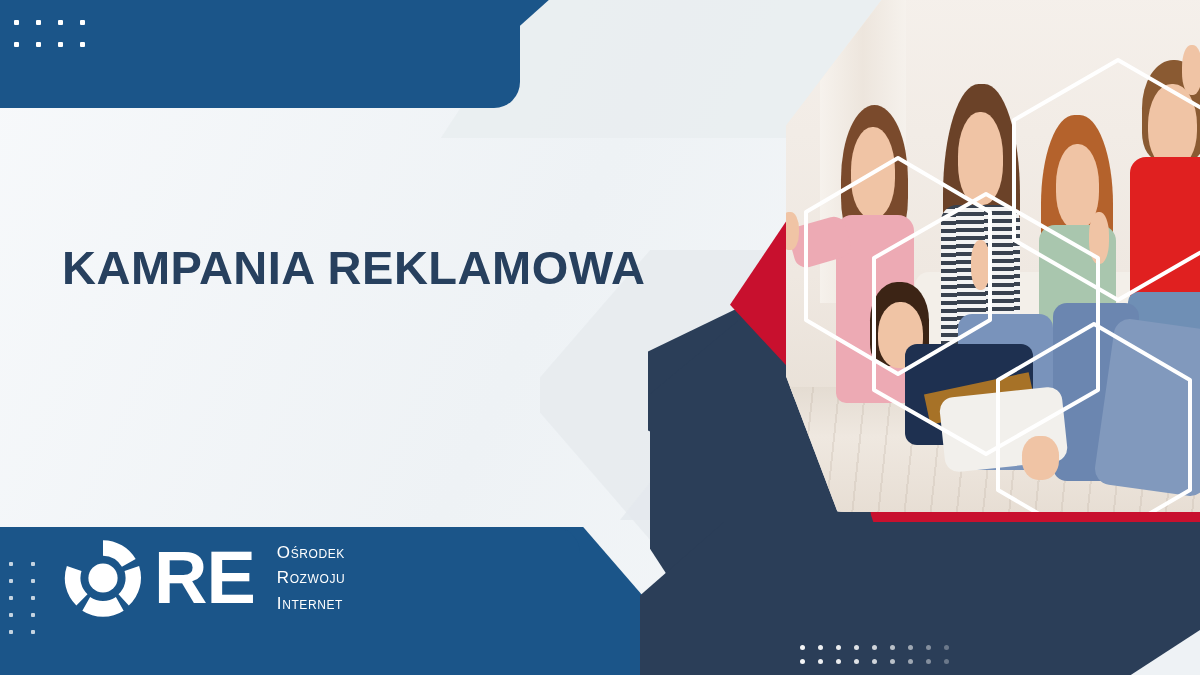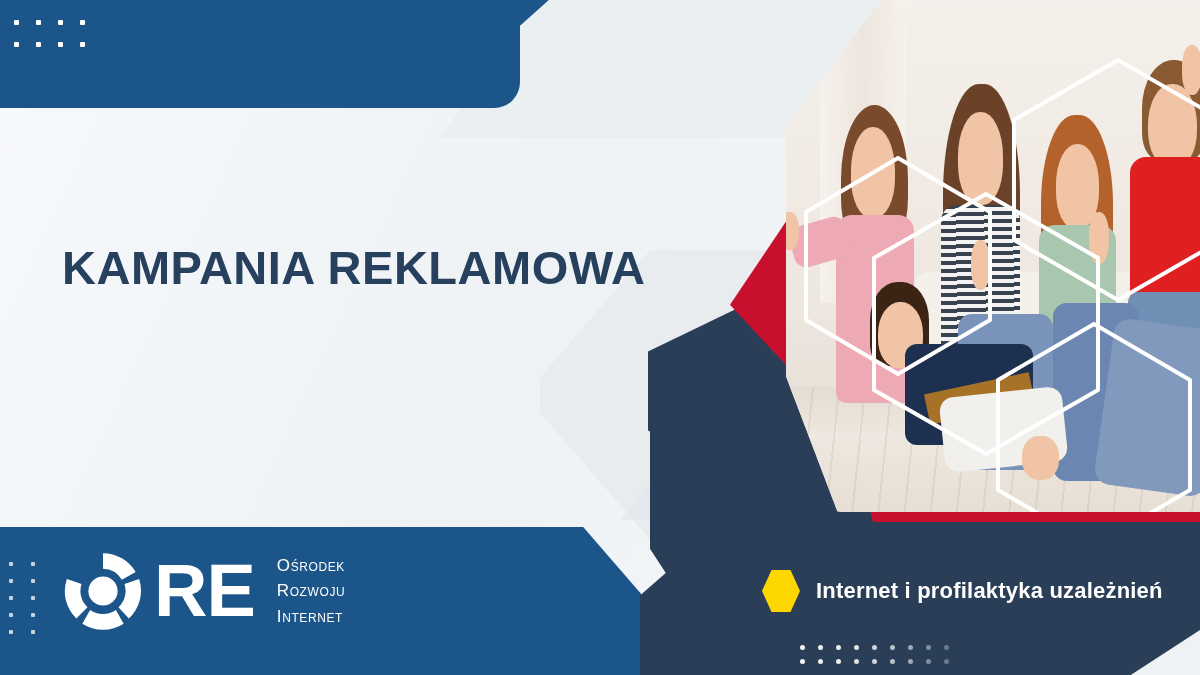--- a/index.html
+++ b/index.html
@@ -110,21 +110,21 @@
     font-size:47px;
     font-weight:bold;
     letter-spacing:.5px;
     color:#27405e;
     white-space:nowrap;
   }
 
   
   .logo {
     position:absolute;
-    left:60px; top:548px;
+    left:60px; top:535px;
     display:flex; align-items:center; gap:14px;
   }
   .logo-mark { width:86px; height:86px; flex:0 0 auto; }
   .logo-re {
     font-size:74px; font-weight:bold; color:#ffffff;
     line-height:.82; letter-spacing:-1px;
     margin-left:-6px;
   }
   .logo-words {
     margin-left:8px;
@@ -426,24 +426,20 @@
       <span>Ośrodek</span><br>
       <span>Rozwoju</span><br>
       <span>Internet</span>
     </span>
   </div>
 
   <div class="caption-band">
     <div class="caption-cut"></div>
   </div>
 
-  <div class="caption-row">
-    <span class="hex-bullet"></span>
-    <span class="caption-text">Internet i profilaktyka uzależnień</span>
-  </div>
 
   <div class="dots dots-bottomright">
     <span style="opacity:.95"></span>
       <span style="opacity:.92"></span>
       <span style="opacity:.9"></span>
     <span style="opacity:.85"></span>
       <span style="opacity:.78"></span>
       <span style="opacity:.68"></span>
     <span style="opacity:.55"></span>
       <span style="opacity:.42"></span>

